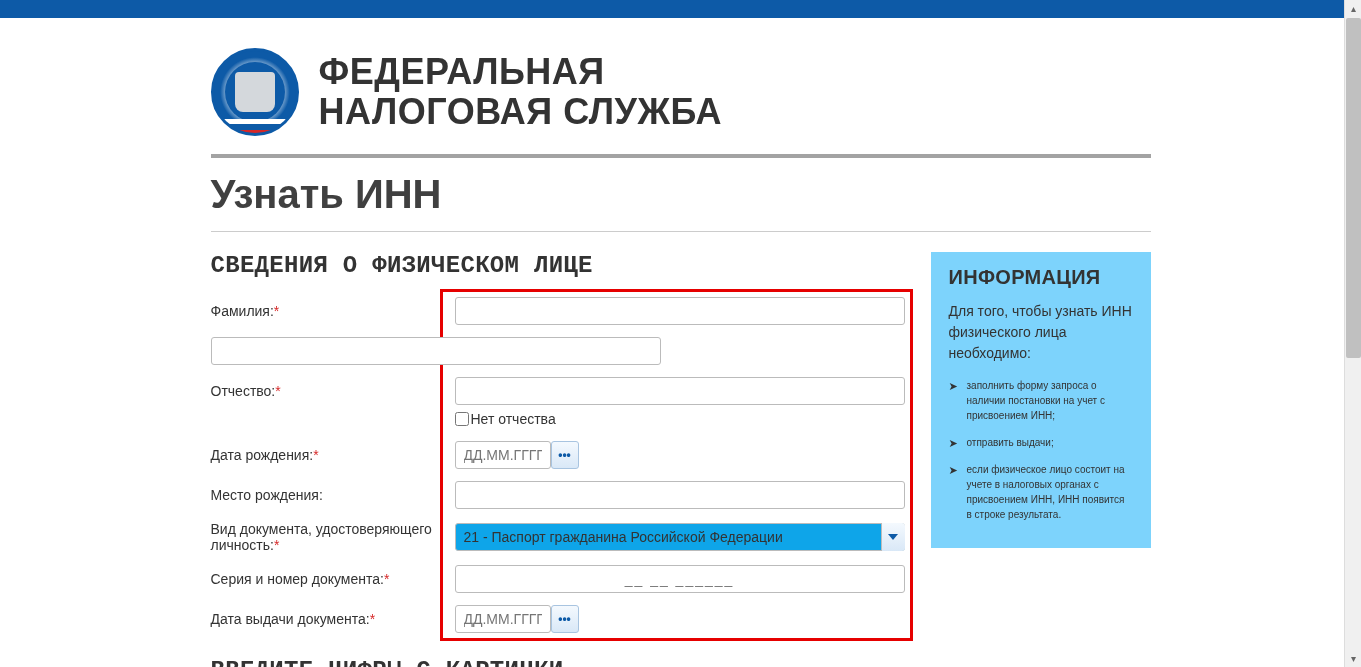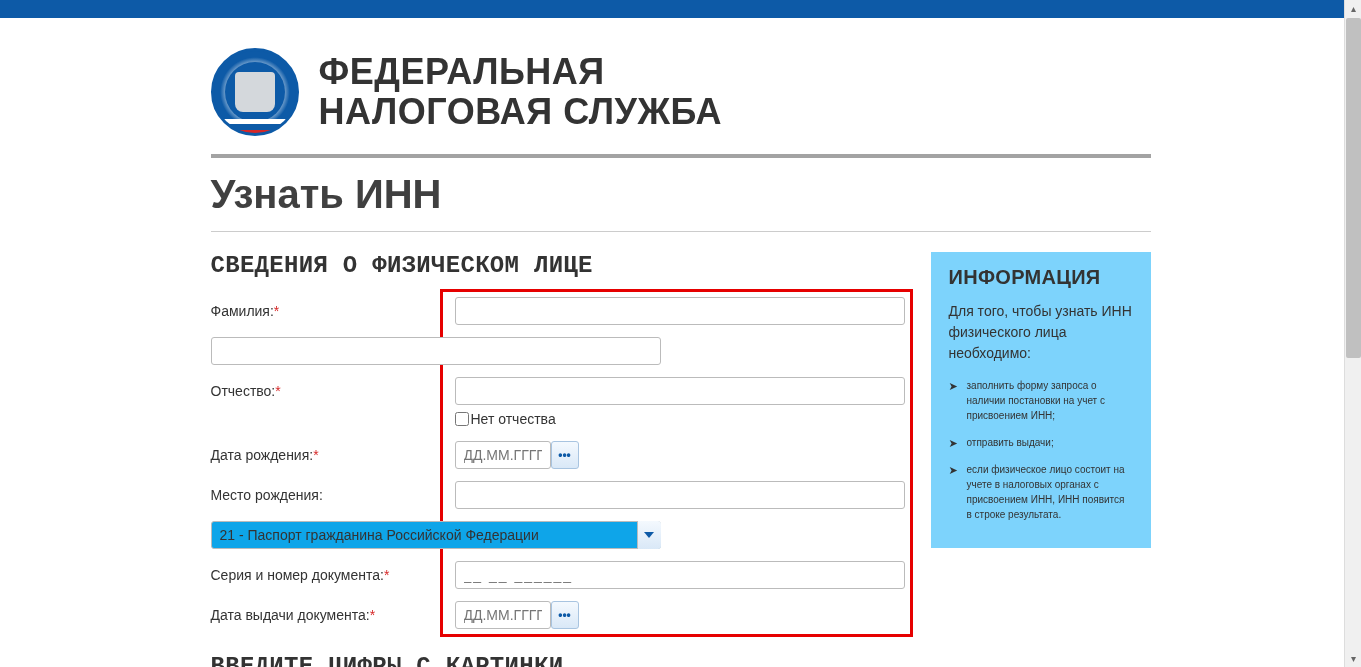--- a/index.html
+++ b/index.html
@@ -101,33 +101,34 @@
             <button class="date-btn">•••</button>
           </div>
         </div>
 
         <div class="form-row">
           <div class="form-label">Место рождения:</div>
           <input class="form-input" type="text" style="">
         </div>
 
         <div class="form-row">
+          <div class="form-label"><span>Вид документа, удостоверяющего личность:</span><span class="asterisk">*</span></div>
           <div class="select-wrap">
             <div class="select-display">21 - Паспорт гражданина Российской Федерации</div>
             <div class="select-arrow">
               <svg width="10" height="6" viewBox="0 0 10 6">
                   <path d="M0 0 L5 6 L10 0 Z" fill="#0d5aa7"></path>
                 </svg>
             </div>
           </div>
         </div>
 
         <div class="form-row">
           <div class="form-label"><span>Серия и номер документа:</span><span class="asterisk">*</span></div>
-          <input class="form-input" type="text" style="color: rgb(153, 153, 153); letter-spacing: 2px;" placeholder="__ __ ______">
+          <input class="form-input" type="text" style="color: rgb(153, 153, 153); letter-spacing: 2px; text-align: center;" placeholder="__ __ ______">
         </div>
 
         <div class="form-row" style="margin-bottom:4px;">
           <div class="form-label"><span>Дата выдачи документа:</span><span class="asterisk">*</span></div>
           <div class="date-group">
             <input class="form-input short placeholder-text" type="text" placeholder="ДД.ММ.ГГГГ" style="">
             <button class="date-btn">•••</button>
           </div>
         </div>
       </div>

